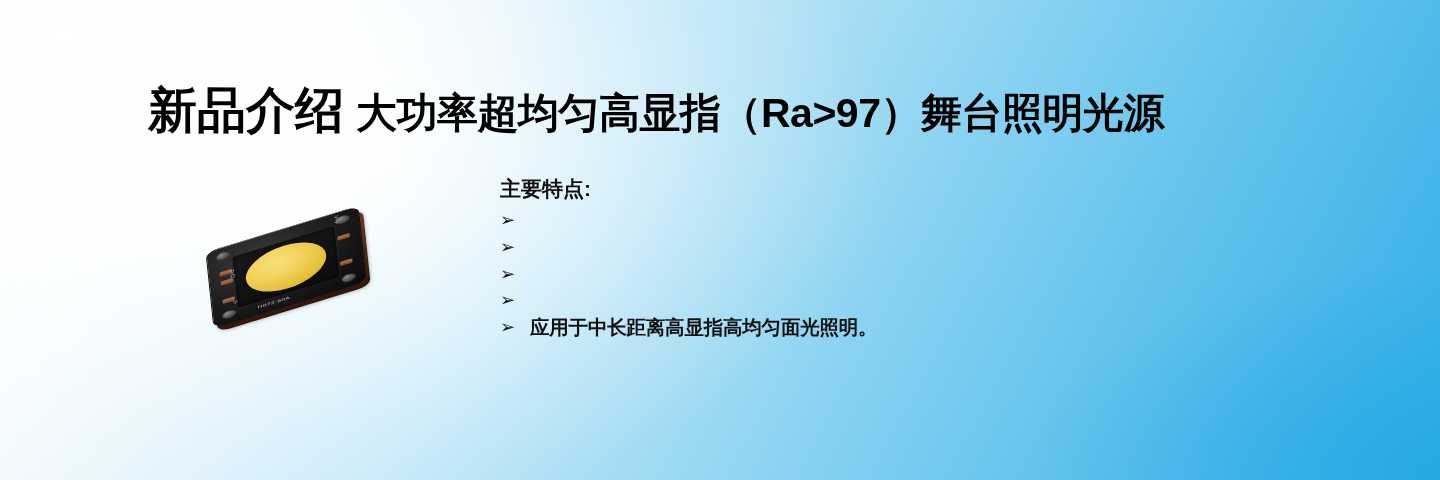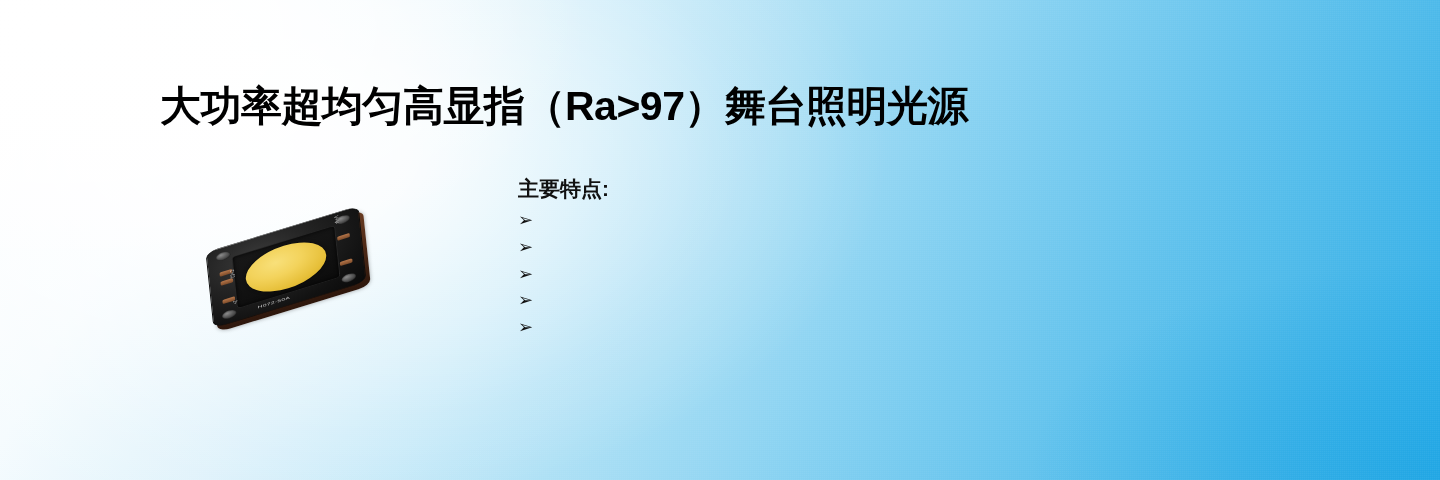--- a/index.html
+++ b/index.html
@@ -188,21 +188,20 @@
   .silk.s3 { right: 20px; top: 22px; transform: rotate(90deg); transform-origin: 100% 0; }
   .silk.s4 { left: 46px; bottom: 10px; font-size: 7px; }
 
   
   .features {
     position: absolute;
     left: 500px;
     top: 176px;
     width: 880px;
     color: #111111;
-    margin-left: 18px;
   }
   .features-heading {
     font-size: 21px;
     font-weight: 700;
     line-height: 1.25;
     margin: 0 0 5px 0;
     letter-spacing: 0px;
   }
   .bullet-list {
     list-style: none;
@@ -238,20 +237,21 @@
 
 <div id="slide">
 
   <div class="bg-layer bg-base"></div>
   <div class="bg-layer bg-glow-a"></div>
   <div class="bg-layer bg-glow-b"></div>
   <div class="bg-layer bg-glow-c"></div>
   <div class="bg-layer bg-dither"></div>
 
   <div class="title-row">
+    <span class="title-lead">新品介绍</span>
     <span class="title-rest">大功率超均匀高显指（Ra&gt;97）舞台照明光源</span>
   </div>
 
   <div class="product">
     <div class="board-wrap">
       <div class="board-side"></div>
       <div class="board-top">
         <div class="board-inner-frame"></div>
         <div class="emitter"></div>
         <div class="hole tl"></div>
@@ -281,17 +281,20 @@
         <span class="bullet-marker">➢</span>
       </li>
       <li class="bullet-item">
         <span class="bullet-marker">➢</span>
       </li>
       <li class="bullet-item">
         <span class="bullet-marker">➢</span>
       </li>
       <li class="bullet-item">
         <span class="bullet-marker">➢</span>
+        <span class="bullet-text">
+          <span>应用于中长距离高显指高均匀面光照明。</span><sub></sub><span></span>
+        </span>
       </li>
     </ul>
   </div>
 
 </div>
 
 </body></html>

